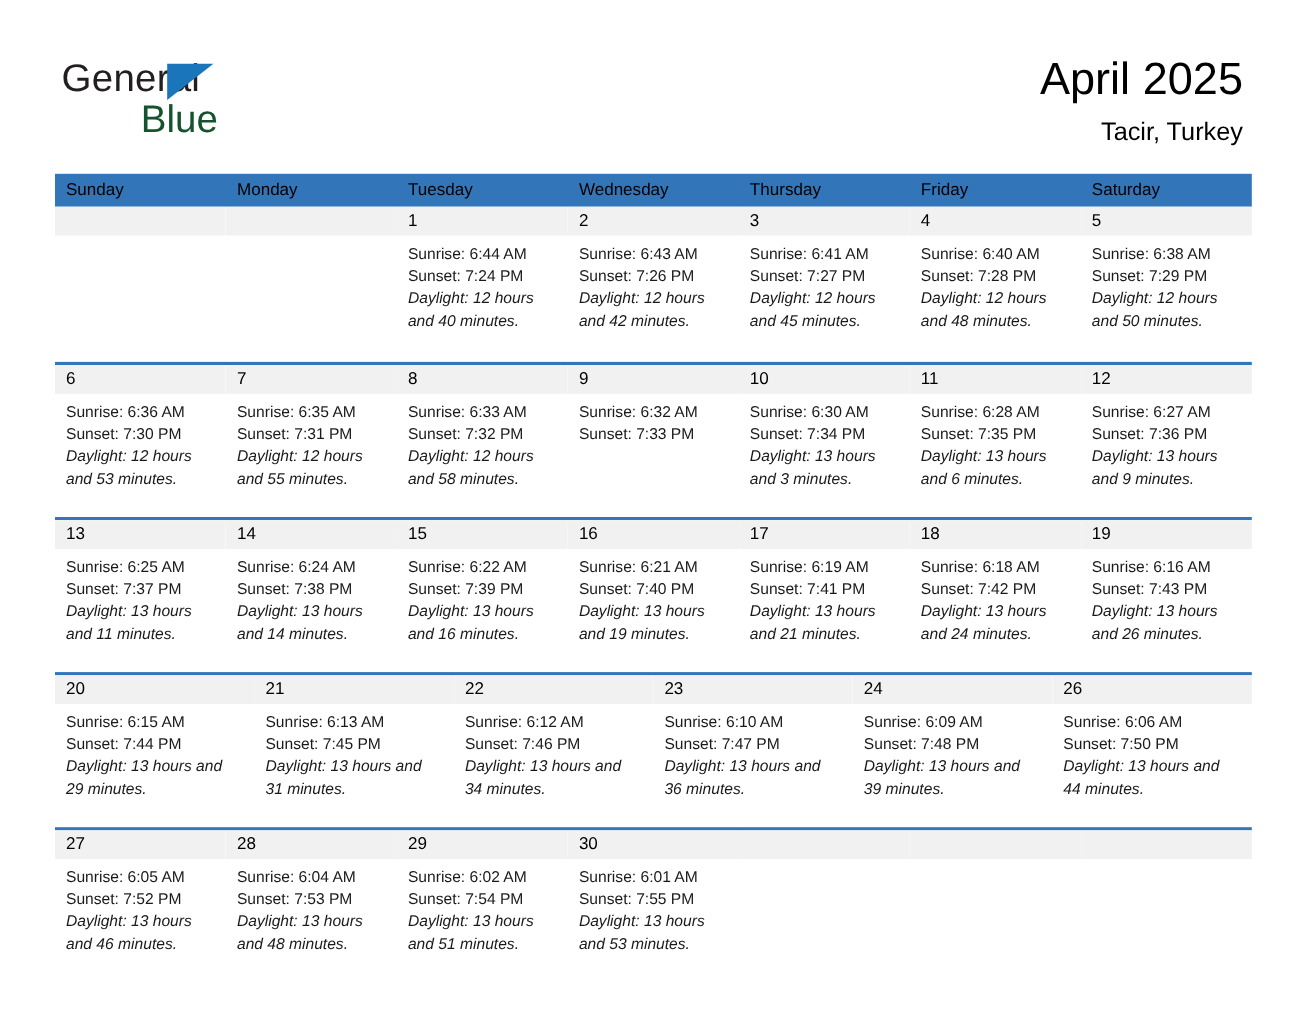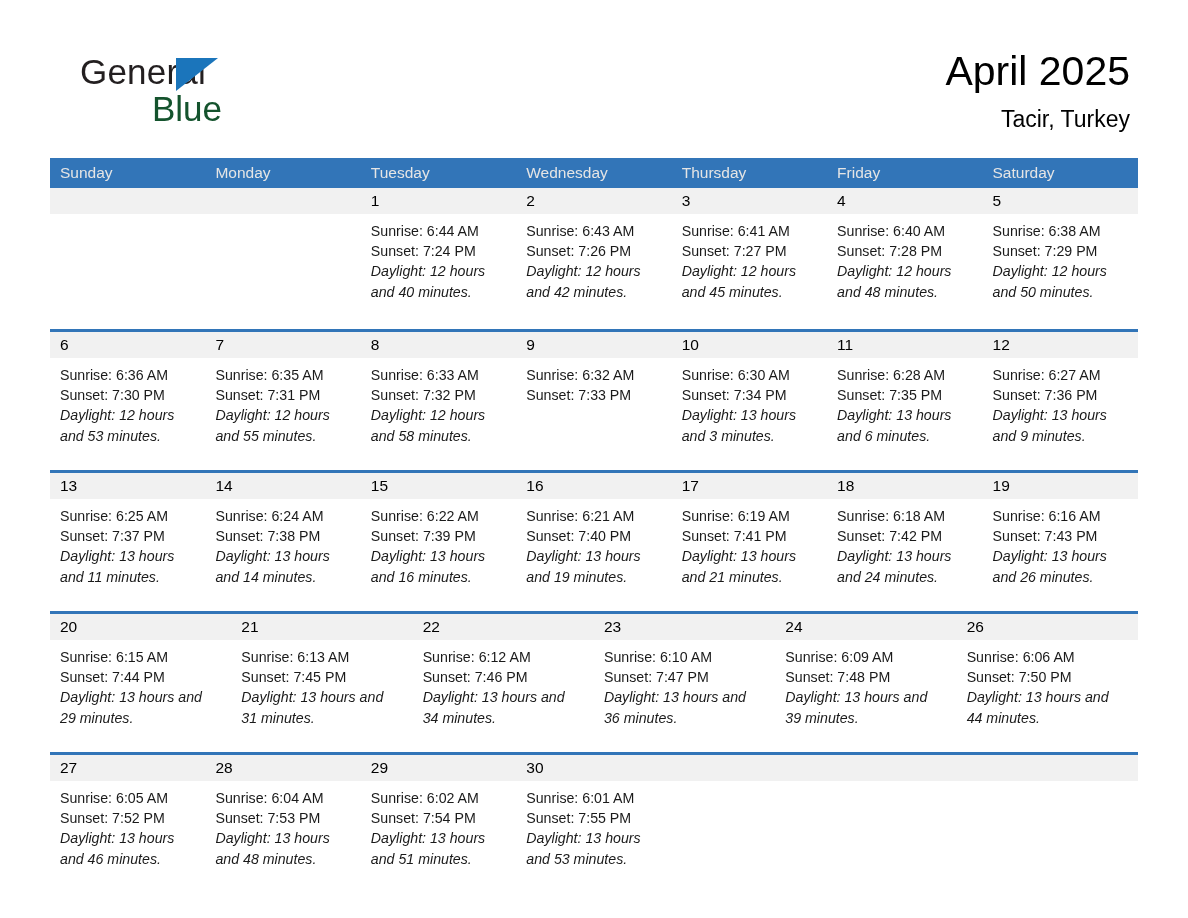--- a/index.html
+++ b/index.html
@@ -28,21 +28,20 @@
     top: 0;
     width: 1188px;
     height: 158px;
   }
   .logo {
     position: absolute;
     left: 56px;
     top: 52px;
     width: 260px;
     height: 76px;
-    margin-left: 24px;
   }
   .logo-line1 {
     position: absolute;
     left: 0;
     top: 0;
     font-size: 35px;
     letter-spacing: 0.2px;
     color: #231f20;
     line-height: 40px;
     white-space: nowrap;
@@ -94,21 +93,21 @@
     width: 1088px;
   }
   .dow-row {
     display: flex;
     width: 100%;
     background: #3275b8;
     height: 30px;
   }
   .dow {
     flex: 1 1 0;
-    color: #e5e5e5;
+    color: #000000;
     font-size: 15.5px;
     line-height: 30px;
     padding-left: 10px;
     box-sizing: border-box;
     white-space: nowrap;
     overflow: hidden;
   }
 
   .week {
     display: flex;

